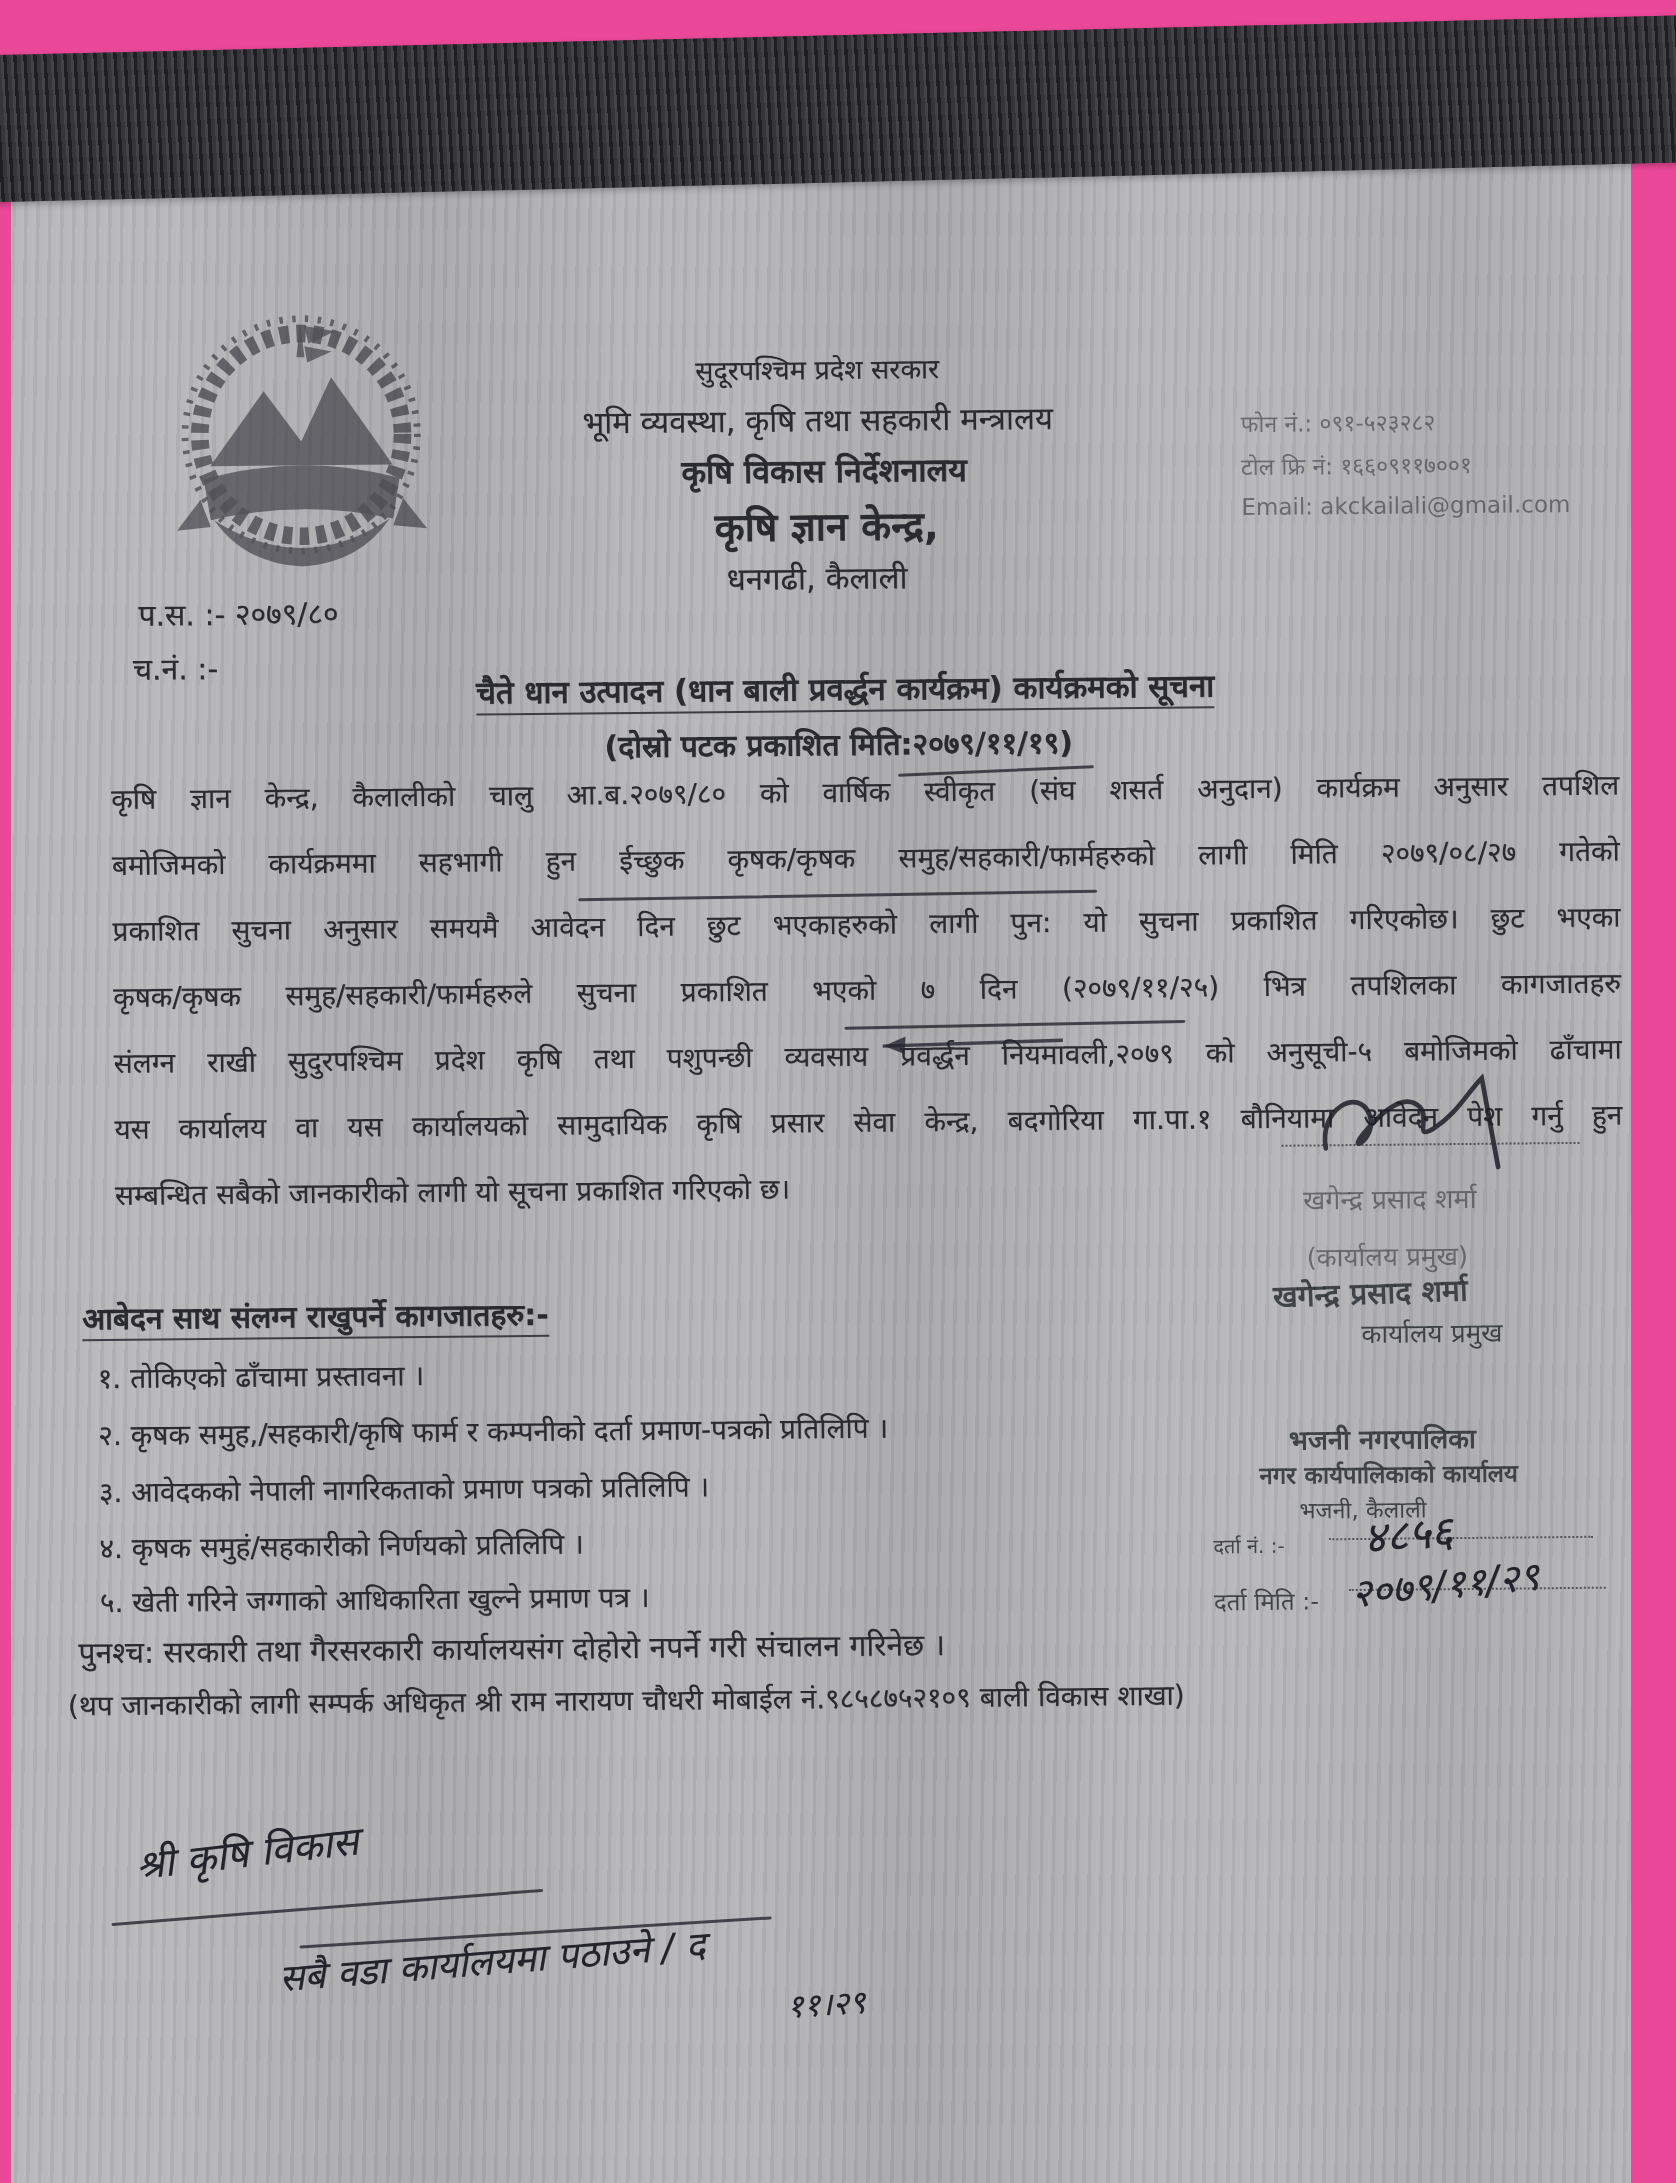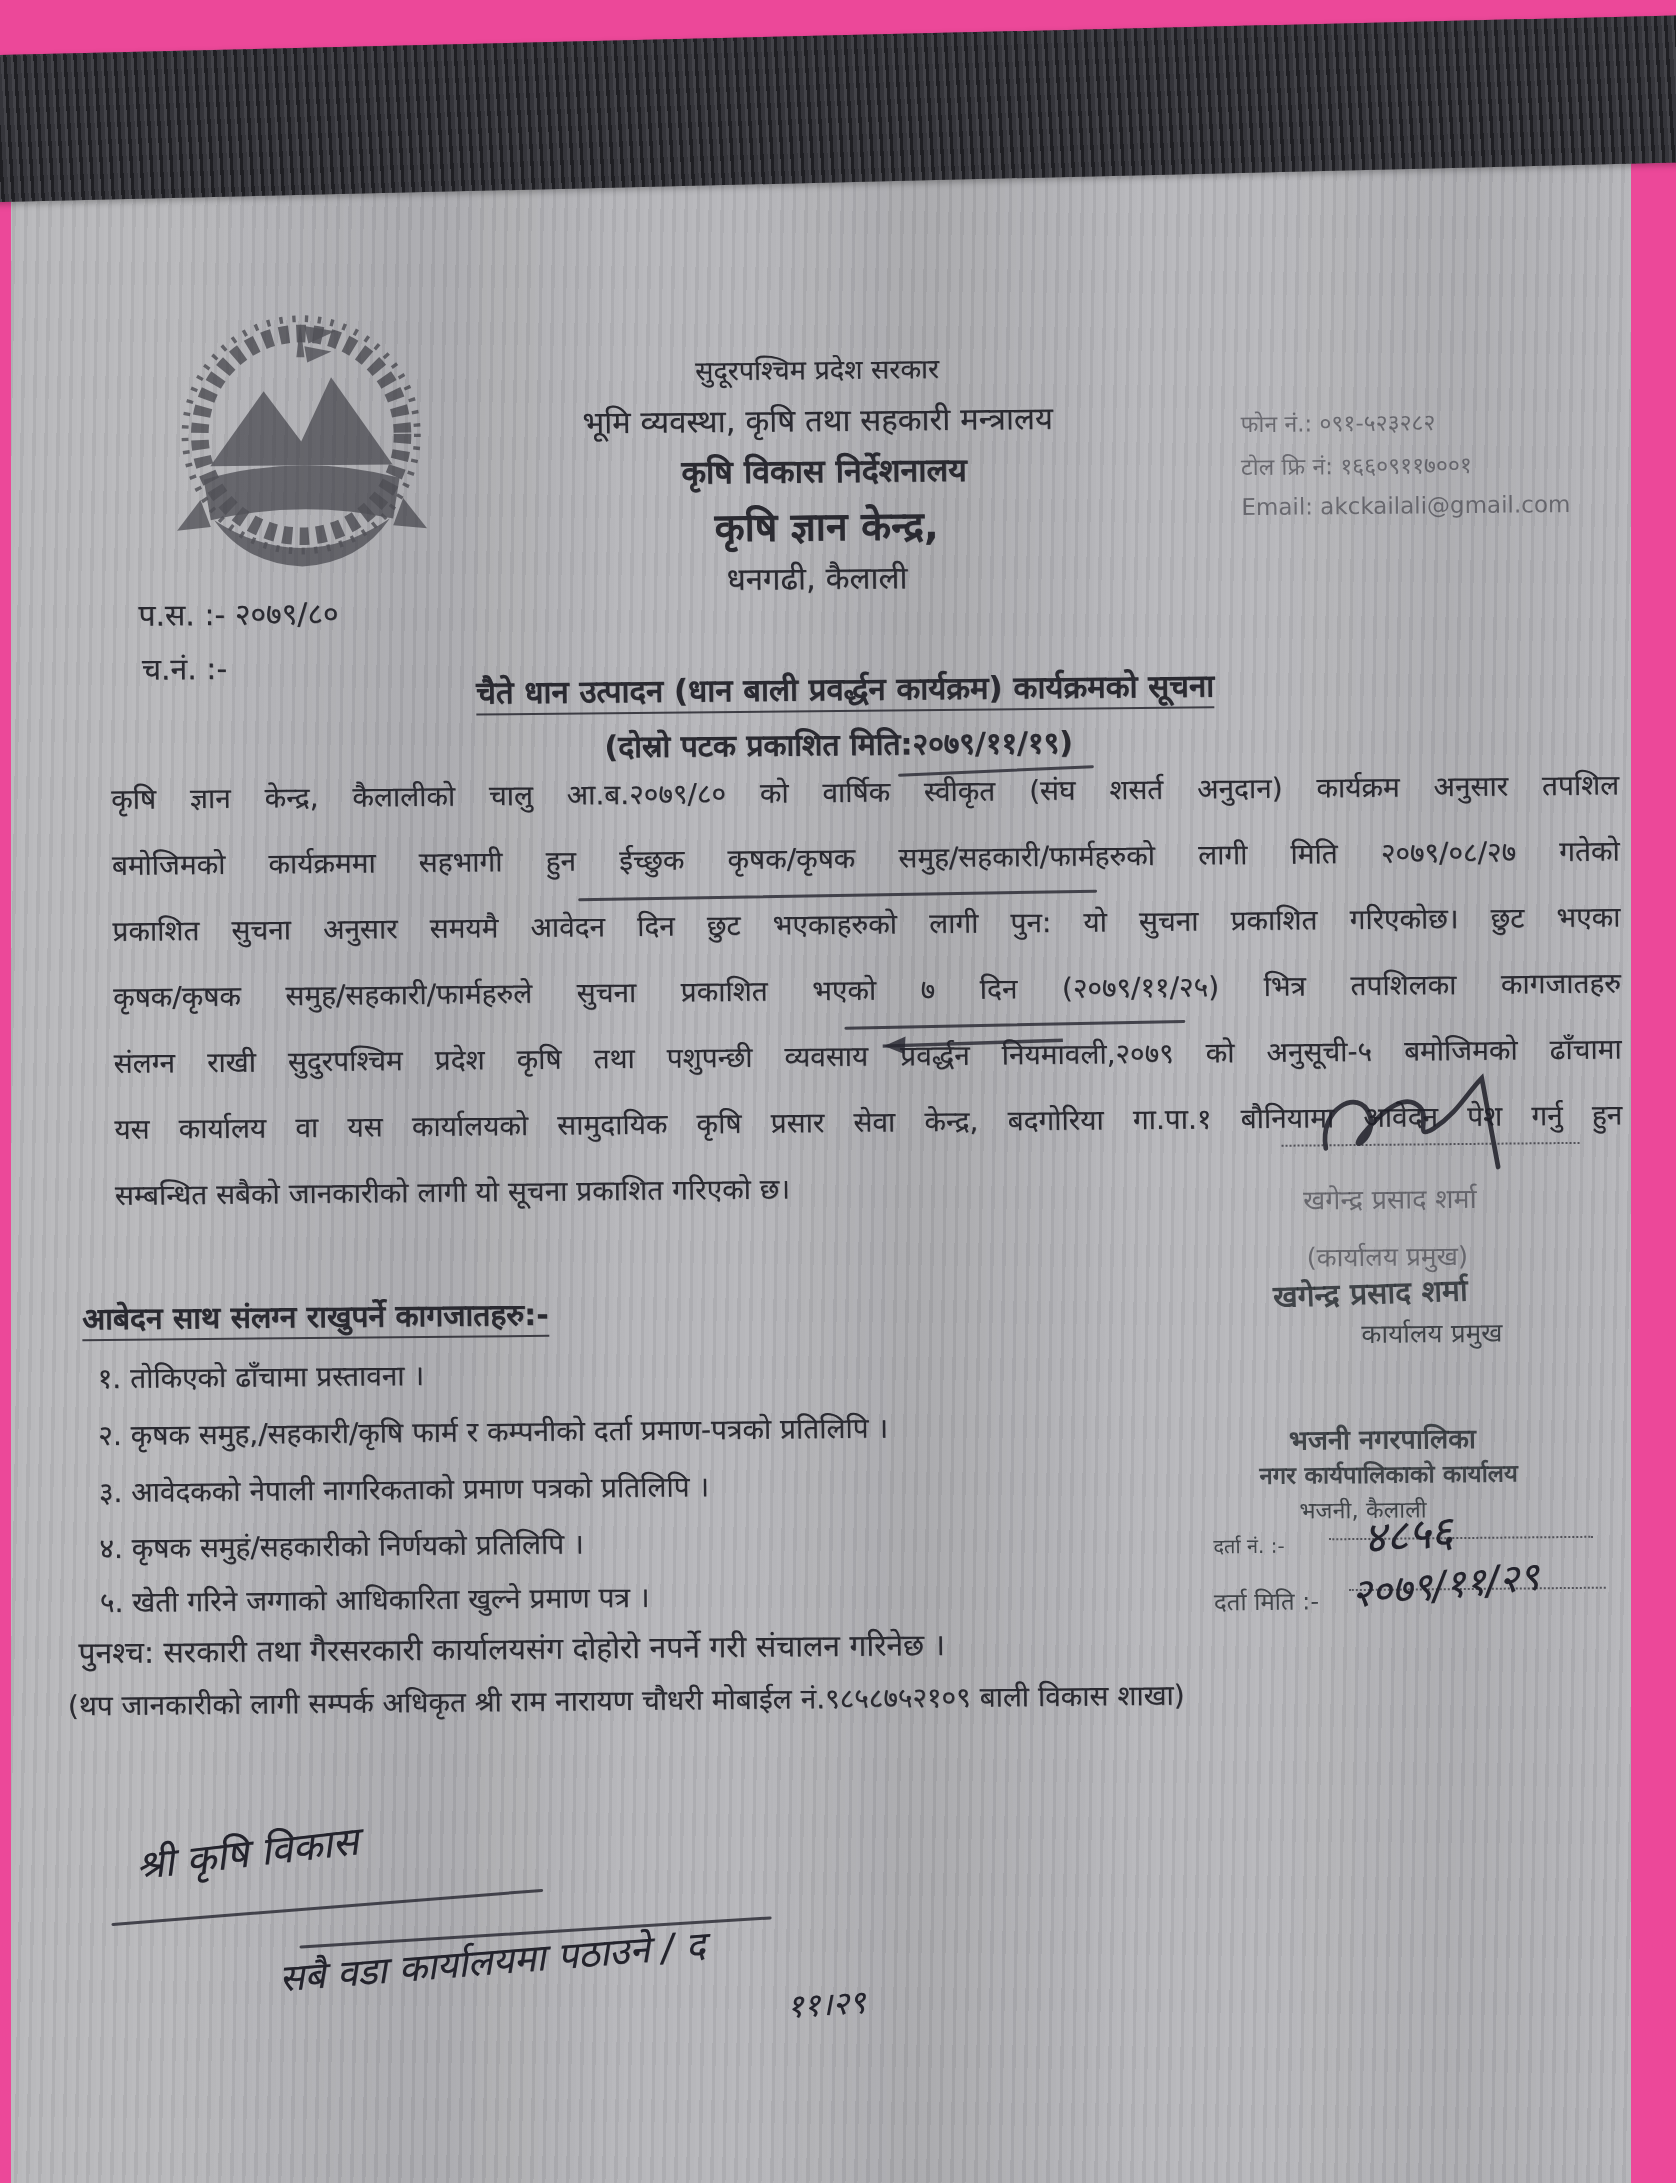--- a/index.html
+++ b/index.html
@@ -78,21 +78,21 @@
     <div class="t ink ctr" style="left:824px;top:398px;font-size:31px;">भूमि व्यवस्था, कृषि तथा सहकारी मन्त्रालय</div>
     <div class="t ink ctr b" style="left:830px;top:448px;font-size:32px;">कृषि विकास निर्देशनालय</div>
     <div class="t ink ctr b" style="left:832px;top:498px;font-size:39px;">कृषि ज्ञान केन्द्र,</div>
     <div class="t ink ctr" style="left:822px;top:556px;font-size:31px;">धनगढी, कैलाली</div>
 
     <div class="t ink-faint" style="left:1247px;top:411px;font-size:23px;">फोन नं.: ०९१-५२३२८२</div>
     <div class="t ink-faint" style="left:1247px;top:454px;font-size:23px;">टोल फ्रि नं: १६६०९११७००१</div>
     <div class="t ink-faint" style="left:1247px;top:498px;font-size:23px;">Email: akckailali@gmail.com</div>
 
     <div class="t ink" style="left:143px;top:587px;font-size:30px;">प.स. :- २०७९/८०</div>
-    <div class="t ink" style="left:146px;top:641px;font-size:30px;">च.नं. :-</div>
+    <div class="t ink" style="left:137px;top:641px;font-size:30px;">च.नं. :-</div>
 
     <div class="t ink ctr b" style="left:849px;top:667px;font-size:31px;">
       <span class="u">चैते धान उत्पादन (धान बाली प्रवर्द्धन कार्यक्रम) कार्यक्रमको सूचना</span>
     </div>
     <div class="t ink ctr b" style="left:842px;top:723px;font-size:30px;">(दोस्रो पटक प्रकाशित मिति:२०७९/११/१९)</div>
 
     <div class="bodywrap">
       <div class="bodyline">कृषि ज्ञान केन्द्र, कैलालीको चालु आ.ब.२०७९/८० को वार्षिक स्वीकृत (संघ शसर्त अनुदान) कार्यक्रम अनुसार तपशिल</div>
       <div class="bodyline">बमोजिमको कार्यक्रममा सहभागी हुन ईच्छुक कृषक/कृषक समुह/सहकारी/फार्महरुको लागी मिति २०७९/०८/२७ गतेको</div>
       <div class="bodyline">प्रकाशित सुचना अनुसार समयमै आवेदन दिन छुट भएकाहरुको लागी पुन: यो सुचना प्रकाशित गरिएकोछ। छुट भएका</div>

